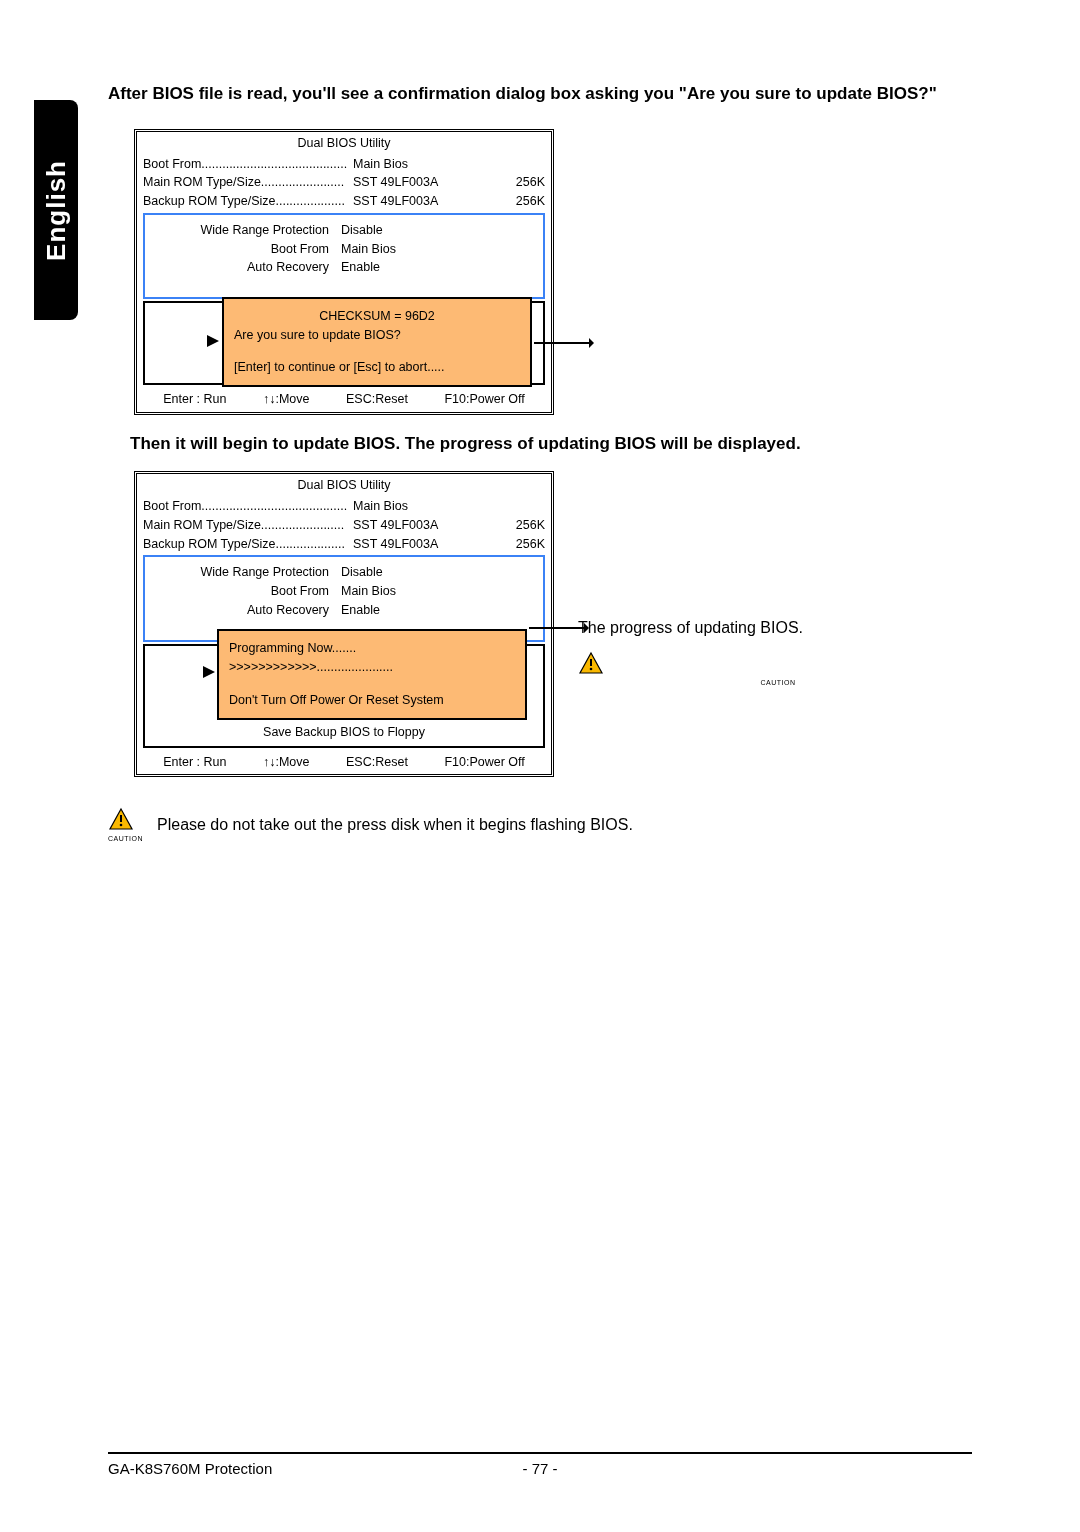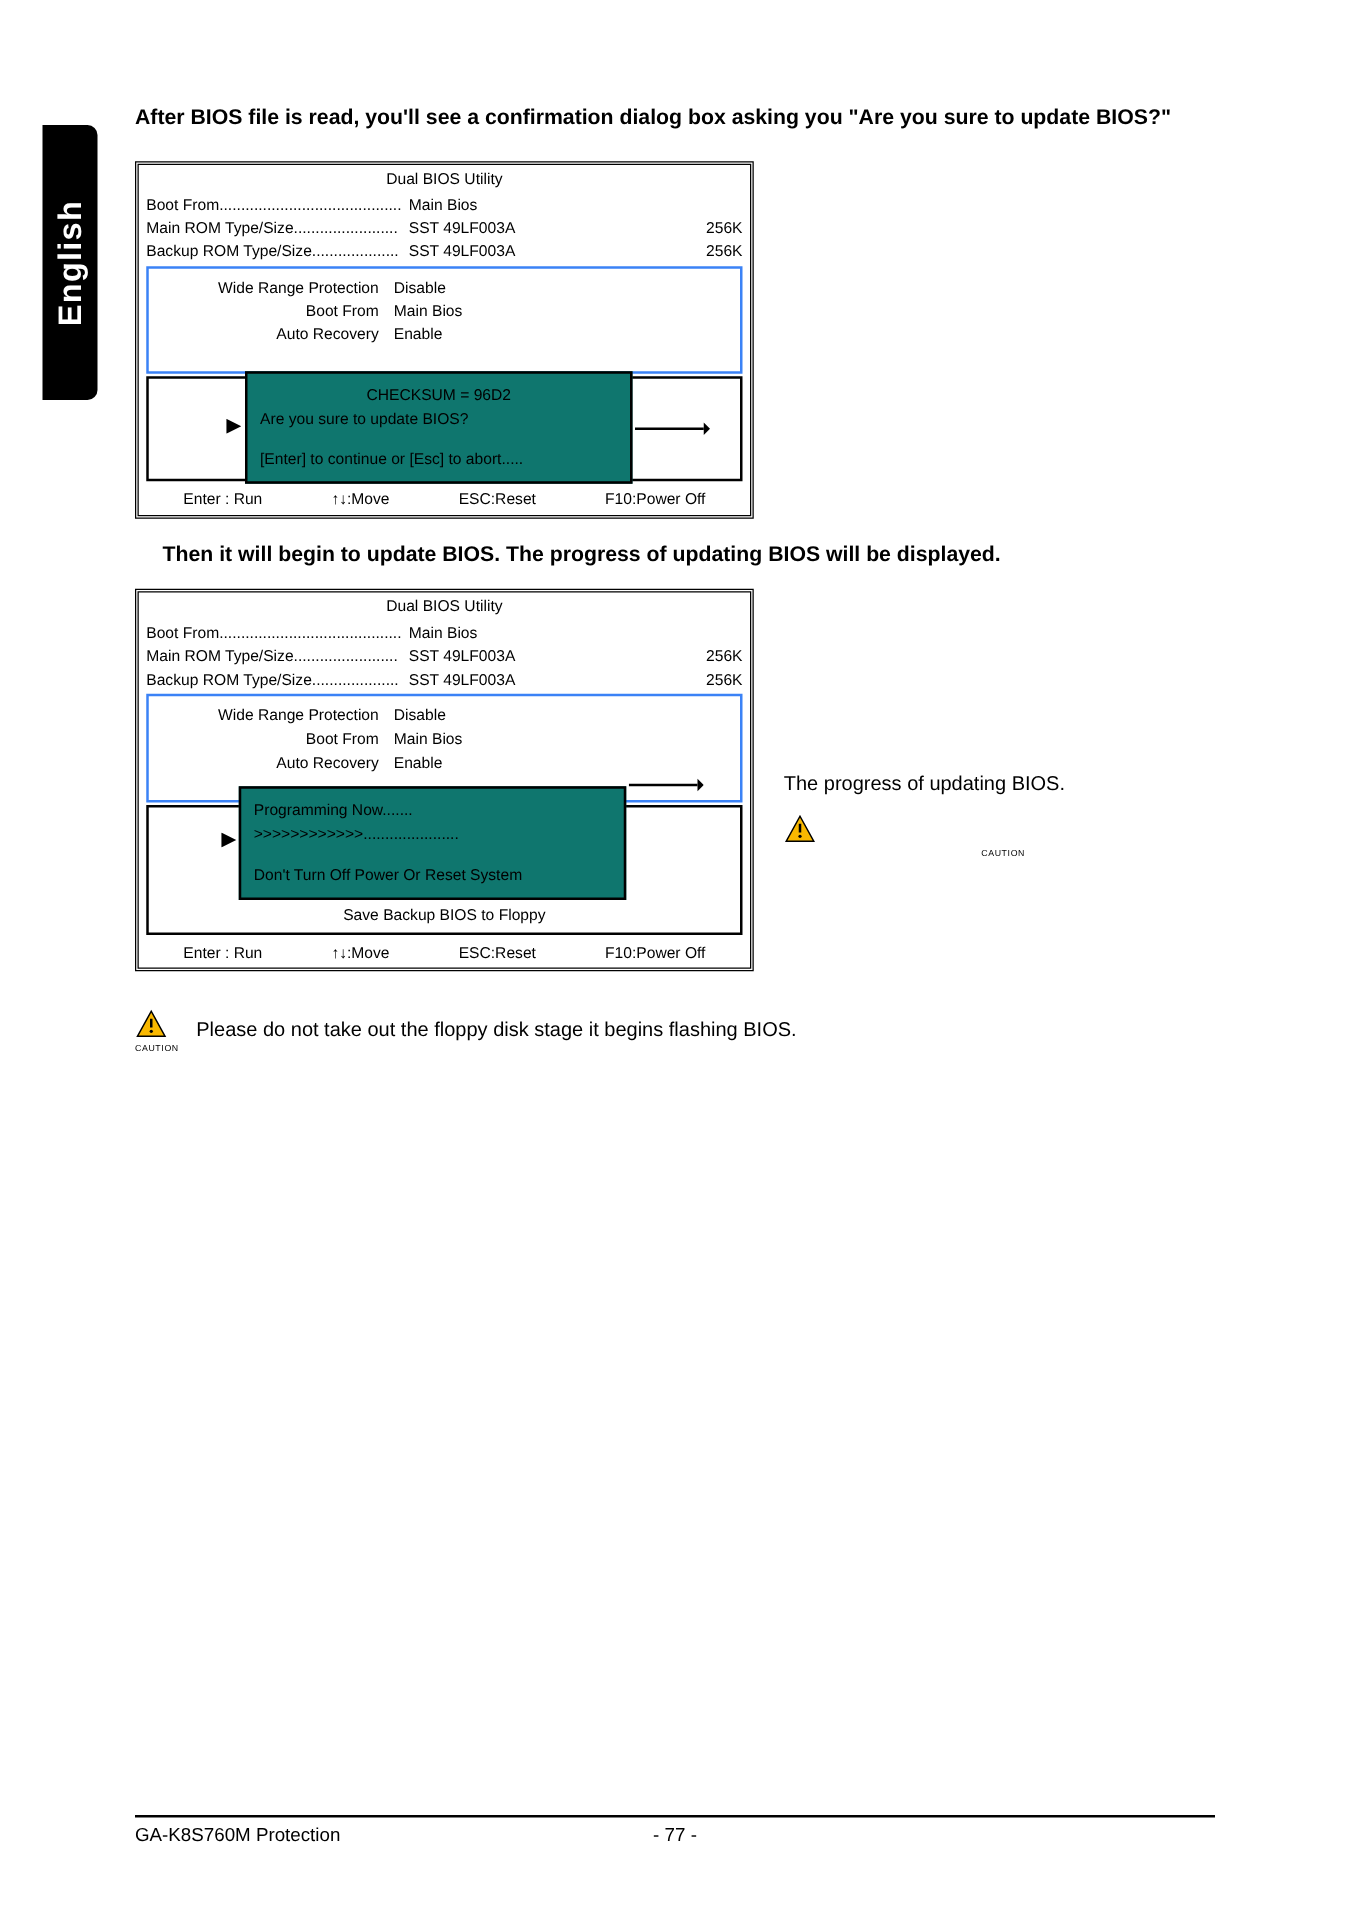--- a/index.html
+++ b/index.html
@@ -5,31 +5,31 @@
   * { box-sizing: border-box; margin: 0; padding: 0; }
   body { width: 1080px; height: 1532px; background: #fff; font-family: Arial, sans-serif; position: relative; }
   .page { position: absolute; left: 0; top: 0; width: 100%; height: 100%; }
   .lang-tab { position: absolute; left: 34px; top: 100px; width: 44px; height: 220px; background: #000; color: #fff; display: flex; align-items: center; justify-content: center; border-radius: 0 8px 8px 0; }
   .lang-tab span { writing-mode: vertical-rl; transform: rotate(180deg); font-size: 26px; font-weight: bold; letter-spacing: 1px; }
   .content { position: absolute; left: 108px; top: 80px; width: 870px; }
   .para { font-size: 17px; line-height: 1.7; margin-bottom: 20px; }
   .bold { font-weight: bold; }
   
   .bios-block { display: flex; align-items: flex-start; gap: 24px; margin-bottom: 20px; }
-  .bios-box { border: 3px double #000; width: 495px; font-size: 12.5px; line-height: 1.5; padding: 2px 0 0 0; }
+  .bios-box { border: 3px double #000; width: 420px; font-size: 12.5px; line-height: 1.5; padding: 2px 0 0 0; margin-left: 26px; }
   .bios-title { text-align: center; font-size: 12.5px; padding-bottom: 2px; }
   .info-row { display: flex; padding: 0 6px; font-size: 12.5px; }
   .info-lbl { min-width: 210px; }
   .info-val { flex: 0 0 120px; }
   .info-num { margin-left: auto; }
   .settings-block { border: 2px solid #3b82f6; margin: 2px 6px 0 6px; padding: 6px 0; position: relative; }
   .srow { display: flex; padding: 0 6px; font-size: 12.5px; }
   .slbl { width: 190px; text-align: right; padding-right: 12px; }
   .sval { flex: 1; }
-  .overlay-box { position: absolute; background: #0f766e; border: 2px solid #000; padding: 8px 10px; font-size: 12.5px; z-index: 10; }
+  .overlay-box { position: absolute; background: #fdba74; border: 2px solid #000; padding: 8px 10px; font-size: 12.5px; z-index: 10; }
   .items-block { border: 2px solid #000; margin: 2px 6px 2px 6px; padding: 4px 0; }
   .item-row { text-align: center; font-size: 12.5px; line-height: 1.6; }
   .keys-row { display: flex; justify-content: space-around; padding: 3px 8px; font-size: 12.5px; }
   .arrow { position: absolute; }
   .arrow-line { stroke: #000; stroke-width: 2; fill: none; }
   .arrow-head { fill: #000; }
   .note-col { flex: 1; font-size: 16px; }
   .note-text { margin-top: 6px; line-height: 1.6; }
   .note-label { font-size: 8px; text-align: center; letter-spacing: 0.5px; }
   .caution-label { font-size: 7px; text-align: center; letter-spacing: 0.5px; }
@@ -199,21 +199,21 @@
 
     <div class="flash-note">
       <div class="caution-wrap">
         <svg width="26" height="24" viewBox="0 0 26 24">
           <polygon points="13,2 24,22 2,22" fill="#f9b800" stroke="#000" stroke-width="1.2"></polygon>
           <line x1="13" y1="8" x2="13" y2="15" stroke="#000" stroke-width="2"></line>
           <circle cx="13" cy="18" r="1.3" fill="#000"></circle>
         </svg>
         <div class="caution-label">CAUTION</div>
       </div>
-      <span>Please do not take out the floppy disk stage it begins flashing BIOS.</span>
+      <span>Please do not take out the press disk when it begins flashing BIOS.</span>
     </div>
 
   </div>
 
   <div class="footer">
     <div class="footer-line"></div>
     <div class="footer-row">
       <span>GA-K8S760M Protection</span>
       <span class="footer-center">- 77 -</span>
       <span>&nbsp;</span>

